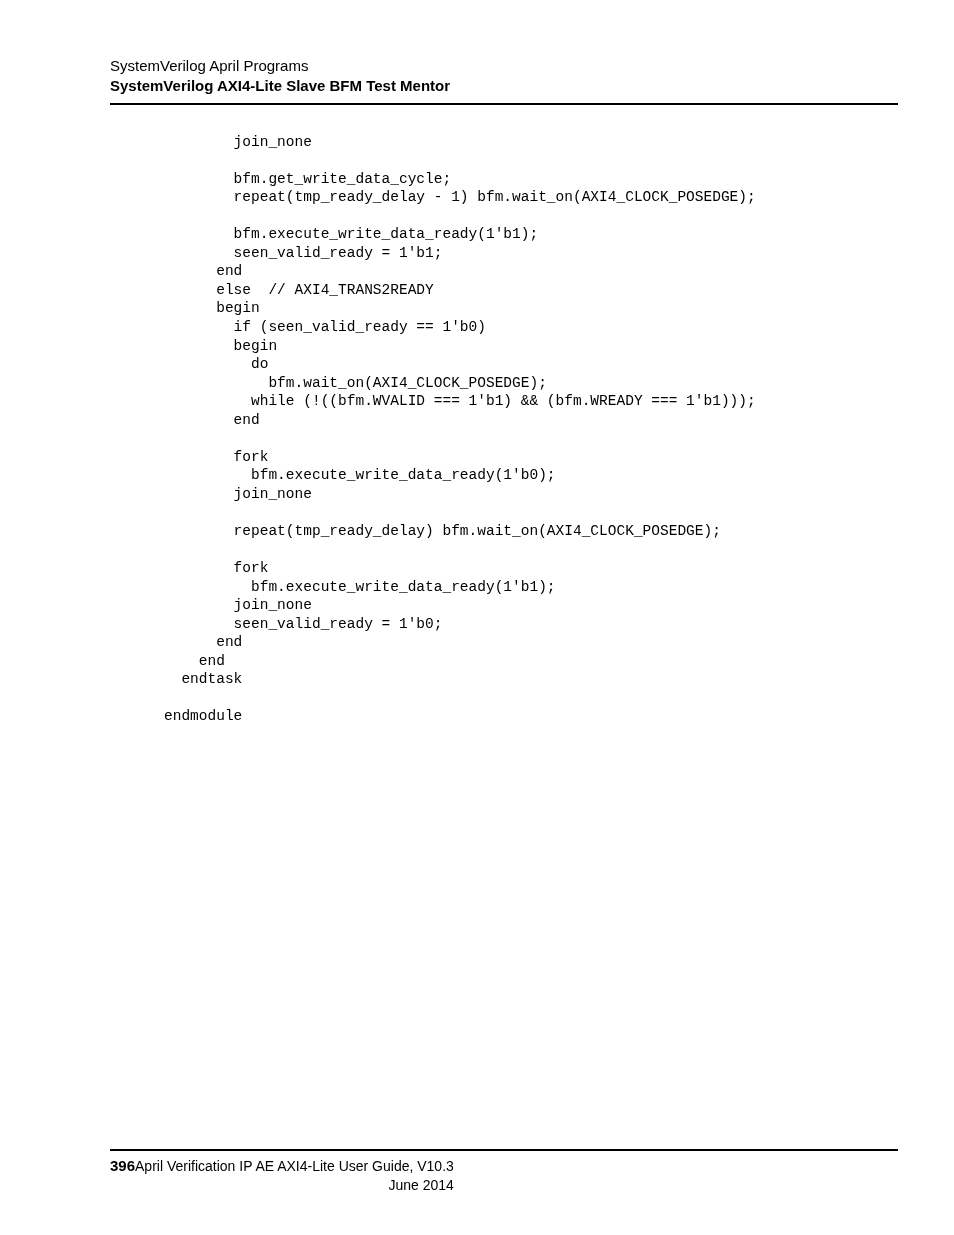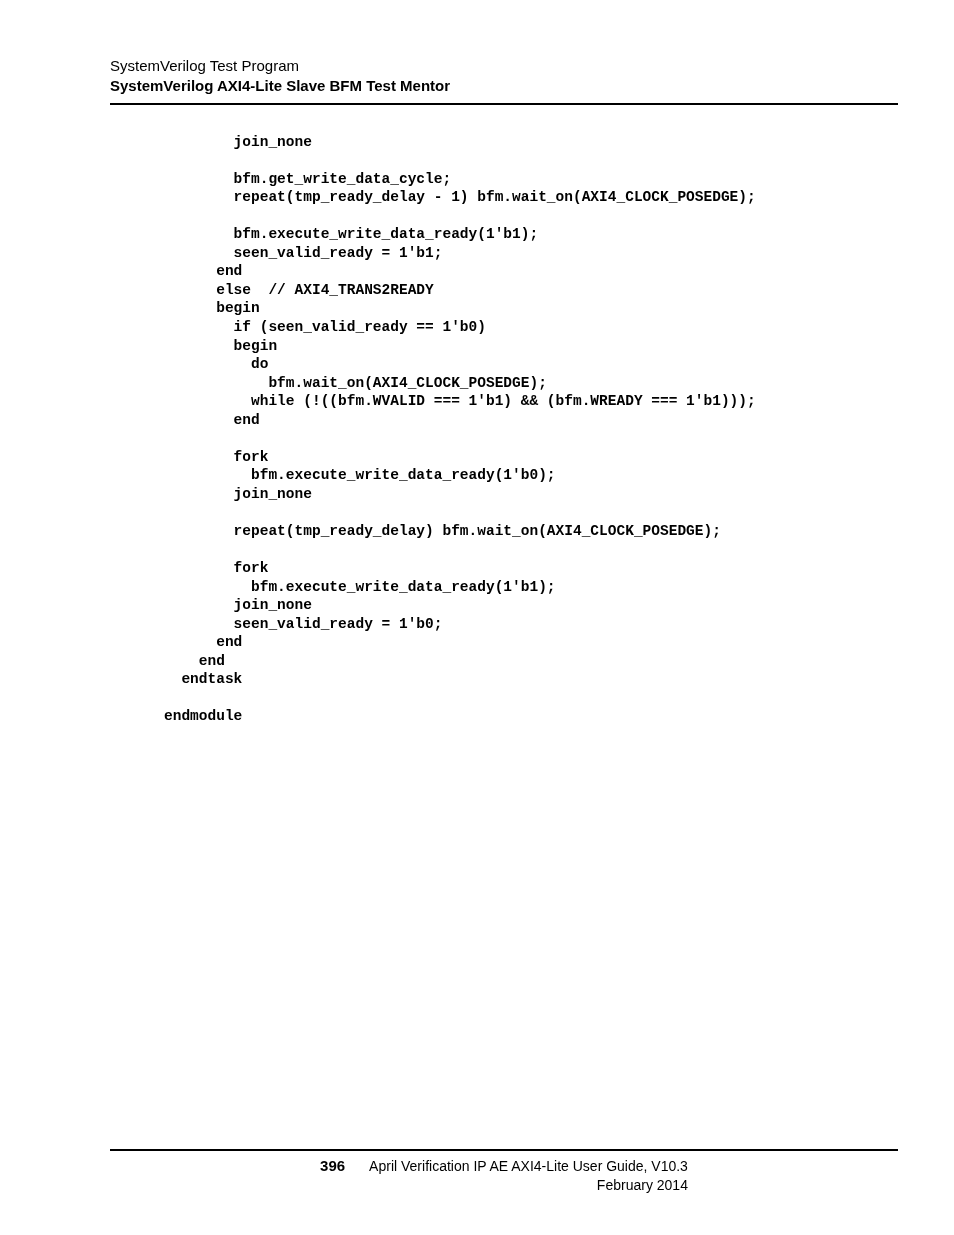--- a/index.html
+++ b/index.html
@@ -38,57 +38,55 @@
     margin: 0;
   }
   .code-block {
     font-family: "Courier New", Courier, monospace;
     font-size: 14.5px;
     line-height: 1.28;
     white-space: pre;
     color: #000000;
     margin-top: 28px;
     margin-left: 54px;
-    font-weight: bold;
   }
   .footer {
     position: absolute;
     left: 110px;
     right: 56px;
     bottom: 40px;
   }
   .footer-rule {
     border: none;
     border-top: 2px solid #000000;
     margin-bottom: 6px;
   }
   .footer-row {
     display: flex;
-    justify-content: center;
+    justify-content: flex-start;
     align-items: flex-start;
-    gap: 24px;
   }
   .page-number {
     font-size: 15px;
     font-weight: 700;
     color: #000000;
   }
   .footer-right {
     text-align: right;
     font-size: 14px;
     color: #000000;
     line-height: 1.35;
   }
 </style>
 </head>
 <body>
 
 <div class="page">
   <div class="header">
-    <div class="header-line1">SystemVerilog Test Program</div>
+    <div class="header-line1">SystemVerilog April Programs</div>
     <div class="header-line2">SystemVerilog AXI4-Lite Slave BFM Test Mentor</div>
     <hr class="rule">
   </div>
 
   <pre class="code-block">        join_none
 
         bfm.get_write_data_cycle;
         repeat(tmp_ready_delay - 1) bfm.wait_on(AXI4_CLOCK_POSEDGE);
 
         bfm.execute_write_data_ready(1'b1);
@@ -118,17 +116,17 @@
   endtask
 
 endmodule</pre>
 
   <div class="footer">
     <hr class="footer-rule">
     <div class="footer-row">
       <div class="page-number">396</div>
       <div class="footer-right">
         <div>April Verification IP AE AXI4-Lite User Guide, V10.3</div>
-        <div>February 2014</div>
+        <div>June 2014</div>
       </div>
     </div>
   </div>
 </div>
 
 </body></html>

